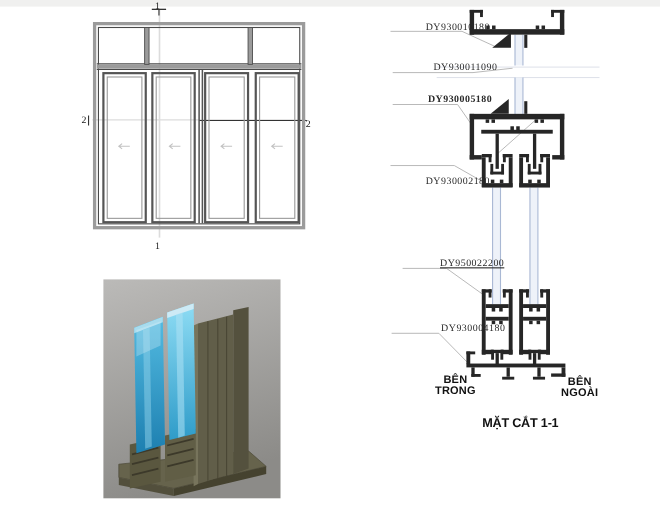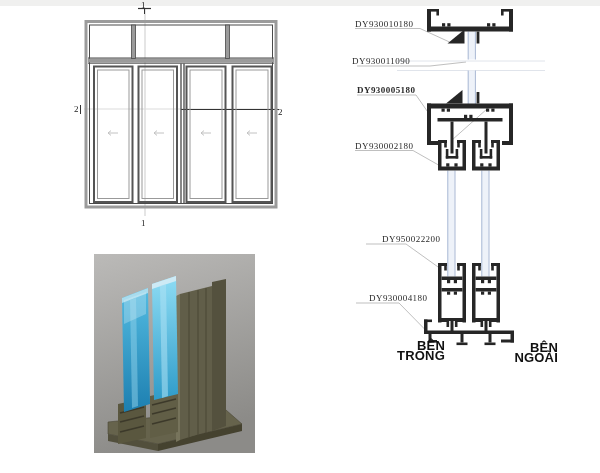--- a/index.html
+++ b/index.html
@@ -1,23 +1,23 @@
 <!DOCTYPE html>
 <html><head>
 <meta charset="utf-8">
 <style>
   html,body{margin:0;padding:0;background:#fff;}
   .canvas{position:relative;width:600px;height:473px;background:#ffffff;overflow:hidden;
           font-family:"Liberation Sans",sans-serif;}
   .canvas > svg{position:absolute;left:0;top:0;}
   .part-label{position:absolute;font-family:"Liberation Serif",serif;font-size:9px;
-              color:#2a2a2a;letter-spacing:.45px;white-space:nowrap;}
+              color:#2a2a2a;letter-spacing:.45px;white-space:nowrap;margin-left:32px;}
   .marker{position:absolute;font-family:"Liberation Serif",serif;font-size:9px;color:#222;}
-  .side-label{position:absolute;width:62px;text-align:right;font-weight:bold;
-              font-size:13px;line-height:10px;color:#111;letter-spacing:.2px;}
+  .side-label{position:absolute;width:62px;text-align:center;font-weight:bold;
+              font-size:10px;line-height:10px;color:#111;letter-spacing:.2px;}
   .caption{position:absolute;width:120px;text-align:center;font-weight:bold;
            font-size:11.5px;color:#111;letter-spacing:-.2px;}
 </style>
 </head>
 <body>
 
 <div class="canvas">
 
 <svg width="600" height="473" viewBox="0 0 600 473">
   <defs>
@@ -279,28 +279,29 @@
     </g>
   </g>
 </svg>
 
   <div class="marker" style="left:141px;top:0px;">1</div>
   <div class="marker" style="left:141px;top:218px;">1</div>
   <div class="marker" style="left:74px;top:104px;">2</div>
   <div class="marker" style="left:278px;top:107px;">2</div>
 
   <div class="part-label" style="left:355px;top:19px;">DY930010180</div>
-  <div class="part-label" style="left:352px;top:56px;">DY930011090</div>
+  <div class="part-label" style="left:362px;top:56px;">DY930011090</div>
   <div class="part-label" style="left:357px;top:85px;font-weight:bold;">DY930005180</div>
-  <div class="part-label" style="left:355px;top:141px;text-align:right;">DY930002180</div>
-  <div class="part-label" style="left:382px;top:234px;">DY950022200</div>
+  <div class="part-label" style="left:355px;top:159px;text-align:right;">DY930002180</div>
+  <div class="part-label" style="left:368px;top:234px;text-decoration:underline;">DY950022200</div>
   <div class="part-label" style="left:369px;top:293px;">DY930004180</div>
 
   <div class="side-label" style="left:383px;top:341px;">
     <span>BÊN</span><br>
     <span>TRONG</span>
   </div>
   <div class="side-label" style="left:496px;top:343px;">
     <span>BÊN</span><br>
     <span>NGOÀI</span>
   </div>
+  <div class="caption" style="left:413px;top:379px;">MẶT CẮT 1-1</div>
 
 </div>
 
 </body></html>

